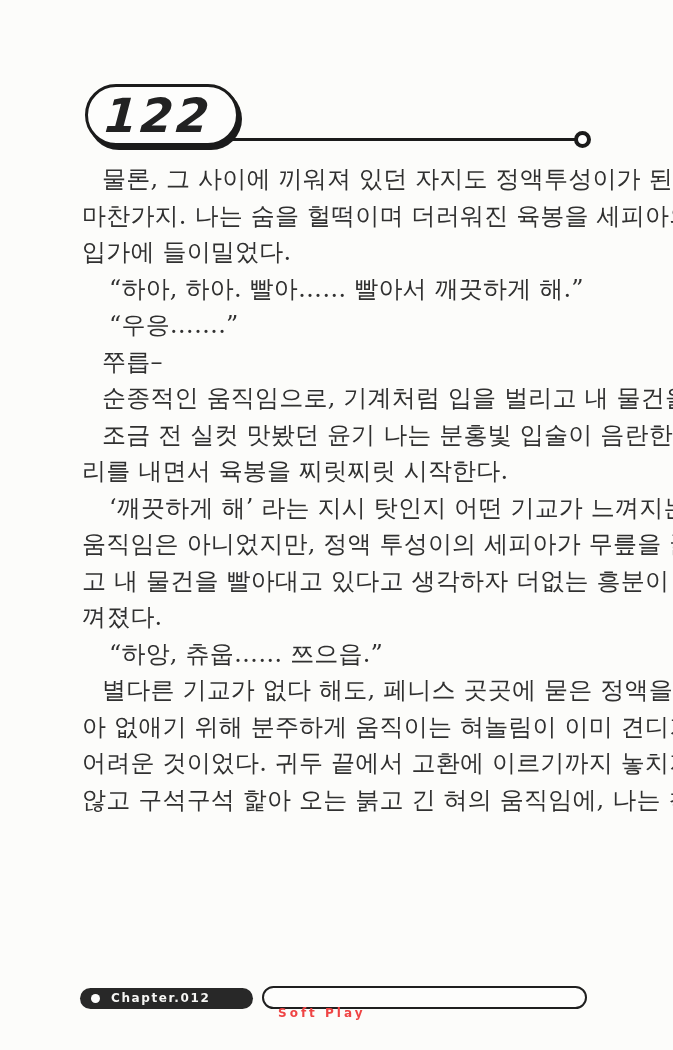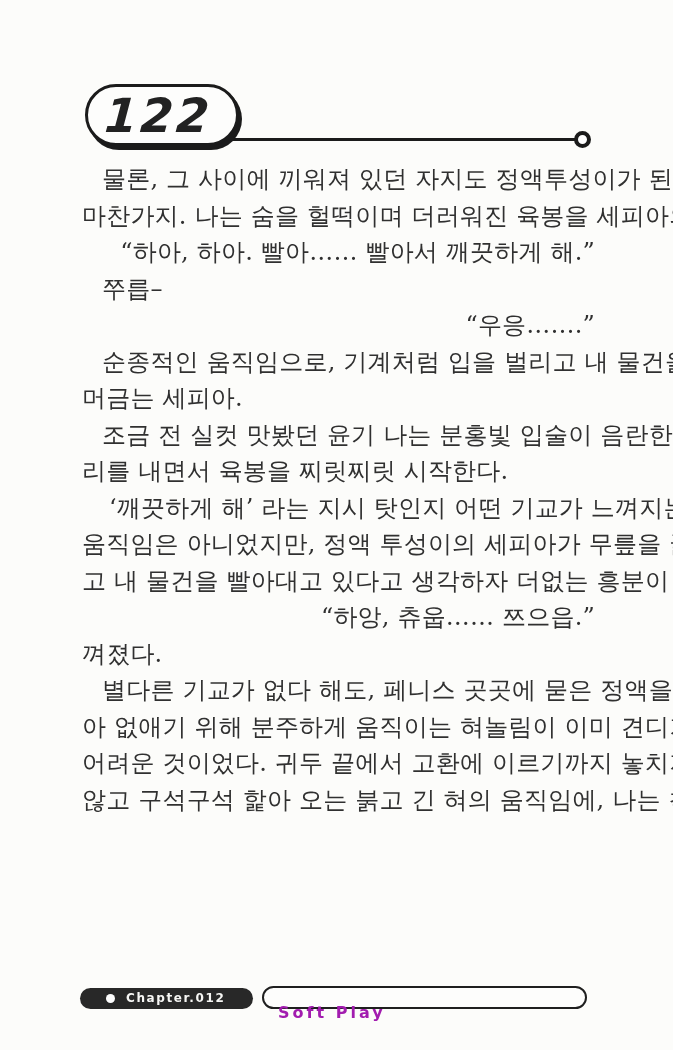--- a/index.html
+++ b/index.html
@@ -72,35 +72,35 @@
     left: 82px;
     right: 78px;
     top: 161px;
     font-size: 24px;
     line-height: 36.5px;
     letter-spacing: 0.2px;
     color: #303030;
   }
   .line { white-space: nowrap; }
   .line.para  { padding-left: 20px; }
-  .line.quote { padding-left: 27px; text-align: right; }
+  .line.quote { padding-left: 27px; }
 
   
   .chapter-pill {
     position: absolute;
     left: 80px;
     top: 988px;
     width: 173px;
     height: 21px;
     background: #282828;
     border-radius: 11px;
     display: flex;
     align-items: center;
     gap: 11px;
-    padding-left: 26px;
+    padding-left: 11px;
     box-sizing: border-box;
   }
   .chapter-dot {
     width: 9px;
     height: 9px;
     border-radius: 50%;
     background: #fdfdfd;
     flex: 0 0 auto;
   }
   .chapter-label {
@@ -121,55 +121,55 @@
     background: #fdfdfc;
     border: 2px solid #1f1f1f;
     border-radius: 13px;
     box-sizing: border-box;
     display: flex;
     align-items: center;
     padding-left: 14px;
   }
   .section-label {
     font-family: "DejaVu Sans", "Liberation Sans", sans-serif;
-    font-size: 16px;
+    font-size: 12px;
     font-weight: bold;
     letter-spacing: 3px;
-    color: #a21caf;
+    color: #ef4444;
     line-height: 1;
     padding-bottom: 1px;
     margin-top: 32px;
   }
 </style>
 </head>
 <body>
 
 <div class="page">
 
   <div class="pageno-pill">
     <span class="pageno">122</span>
   </div>
   <div class="header-rule"></div>
   <div class="header-rule-end"></div>
 
   <div class="body-text">
     <div class="line para">물론, 그 사이에 끼워져 있던 자지도 정액투성이가 된 건</div>
     <div class="line">마찬가지. 나는 숨을 헐떡이며 더러워진 육봉을 세피아의</div>
+    <div class="line">입가에 들이밀었다.</div>
     <div class="line quote">“하아, 하아. 빨아…… 빨아서 깨끗하게 해.”</div>
+    <div class="line quote">“우응…….”</div>
     <div class="line para">쭈릅–</div>
-    <div class="line quote">“우응…….”</div>
     <div class="line para">순종적인 움직임으로, 기계처럼 입을 벌리고 내 물건을</div>
-    <div class="line">머금는 세피아.</div>
     <div class="line para">조금 전 실컷 맛봤던 윤기 나는 분홍빛 입술이 음란한 소</div>
     <div class="line">리를 내면서 육봉을 찌릿찌릿 시작한다.</div>
     <div class="line quote">‘깨끗하게 해’ 라는 지시 탓인지 어떤 기교가 느껴지는</div>
     <div class="line">움직임은 아니었지만, 정액 투성이의 세피아가 무릎을 꿇</div>
     <div class="line">고 내 물건을 빨아대고 있다고 생각하자 더없는 흥분이 느</div>
+    <div class="line">껴졌다.</div>
     <div class="line quote">“하앙, 츄웁…… 쯔으읍.”</div>
-    <div class="line">껴졌다.</div>
     <div class="line para">별다른 기교가 없다 해도, 페니스 곳곳에 묻은 정액을 핥</div>
     <div class="line">아 없애기 위해 분주하게 움직이는 혀놀림이 이미 견디기</div>
     <div class="line">어려운 것이었다. 귀두 끝에서 고환에 이르기까지 놓치지</div>
     <div class="line">않고 구석구석 핥아 오는 붉고 긴 혀의 움직임에, 나는 척추</div>
   </div>
 
   <div class="chapter-pill">
     <span class="chapter-dot"></span>
     <span class="chapter-label">Chapter.012</span>
   </div>

